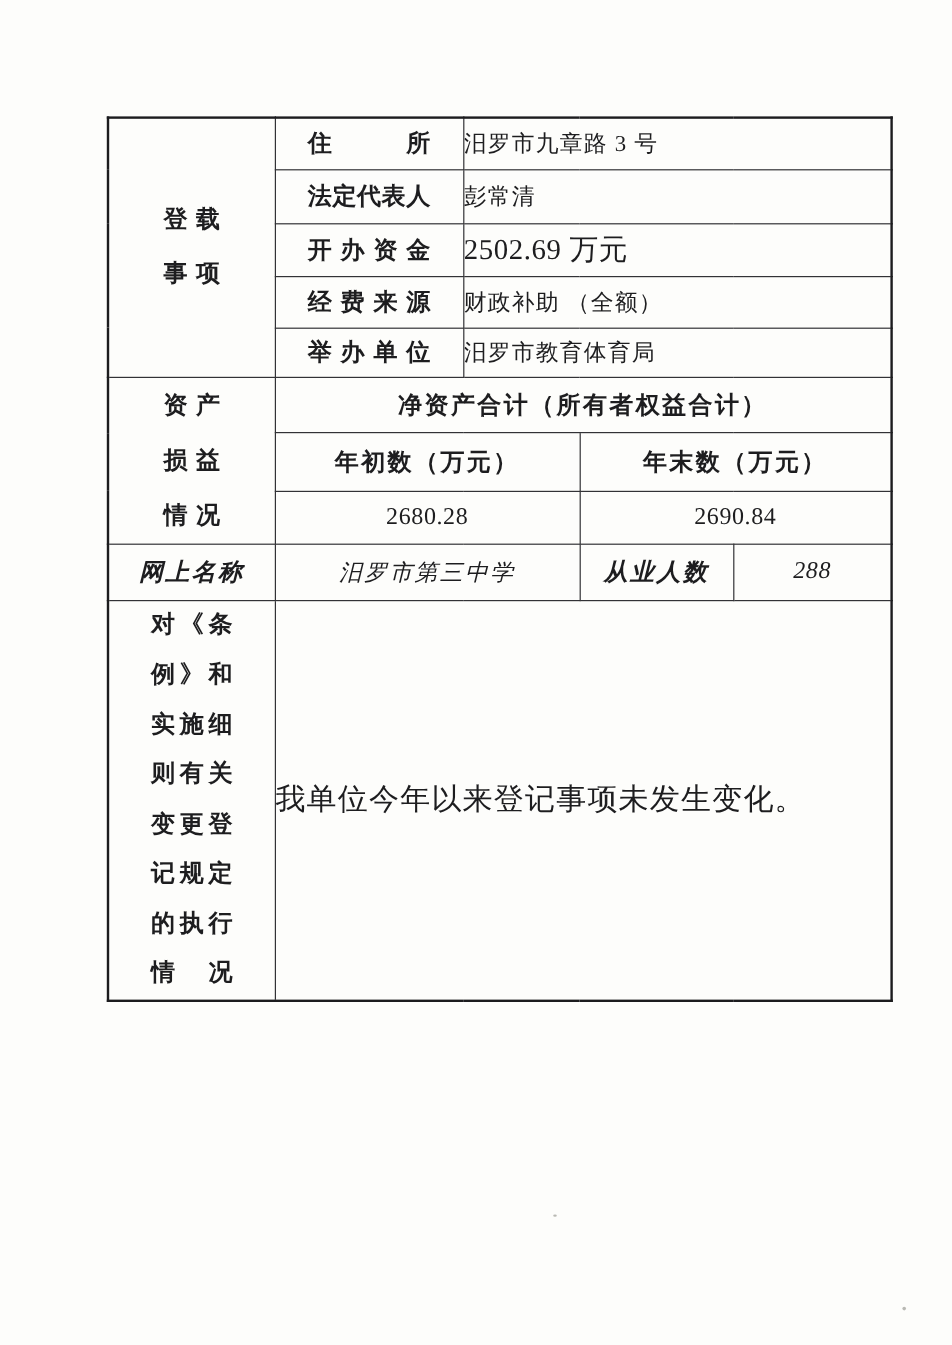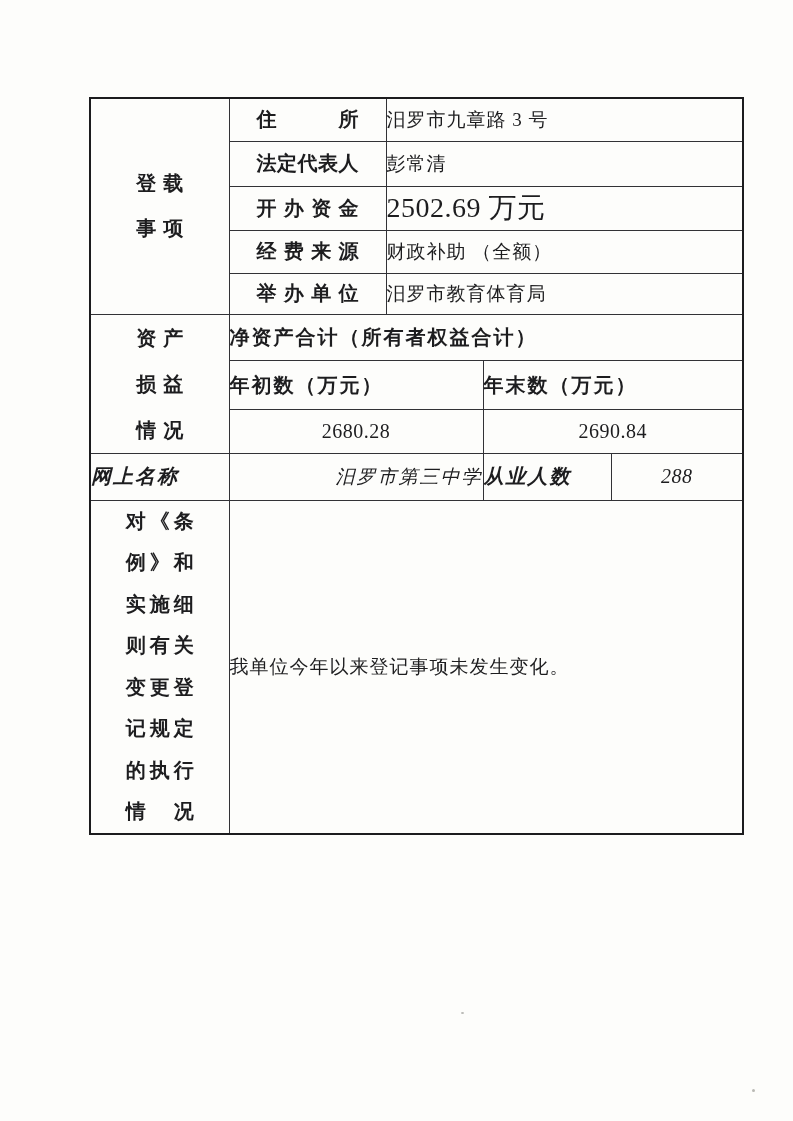--- a/index.html
+++ b/index.html
@@ -66,44 +66,45 @@
     text-align-last: justify;
     white-space: nowrap;
   }
 
   td.value {
     text-align: left;
     padding-left: 14px;
     font-size: 19px;
     letter-spacing: 1px;
   }
-  td.value.num { font-size: 28px; letter-spacing: 0.5px; }
+  td.value.num { font-size: 24px; letter-spacing: 0.5px; }
 
   td.center-bold {
+    text-align: center;
     font-weight: 700;
     font-size: 20px;
     letter-spacing: 2px;
   }
   td.number {
     text-align: center;
     font-size: 20px;
     letter-spacing: 0.5px;
     margin-top: 40px;
   }
   td.name-cell {
-    text-align: right;
+    text-align: center;
     padding-left: 16px;
     font-size: 19px;
     letter-spacing: 2px;
   }
   td.content-cell {
     vertical-align: top;
     text-align: left;
     padding: 11px 12px 0 9px;
-    font-size: 19px;
+    font-size: 25px;
     letter-spacing: 1px;
     line-height: 28px;
   }
 
   
   .speck { position: absolute; border-radius: 50%; background: #b9b9b4; }
   .speck1 { left: 461px; top: 1012px; width: 3px; height: 2px; }
   .speck2 { left: 752px; top: 1089px; width: 3px; height: 3px; }
 </style>
 </head>

